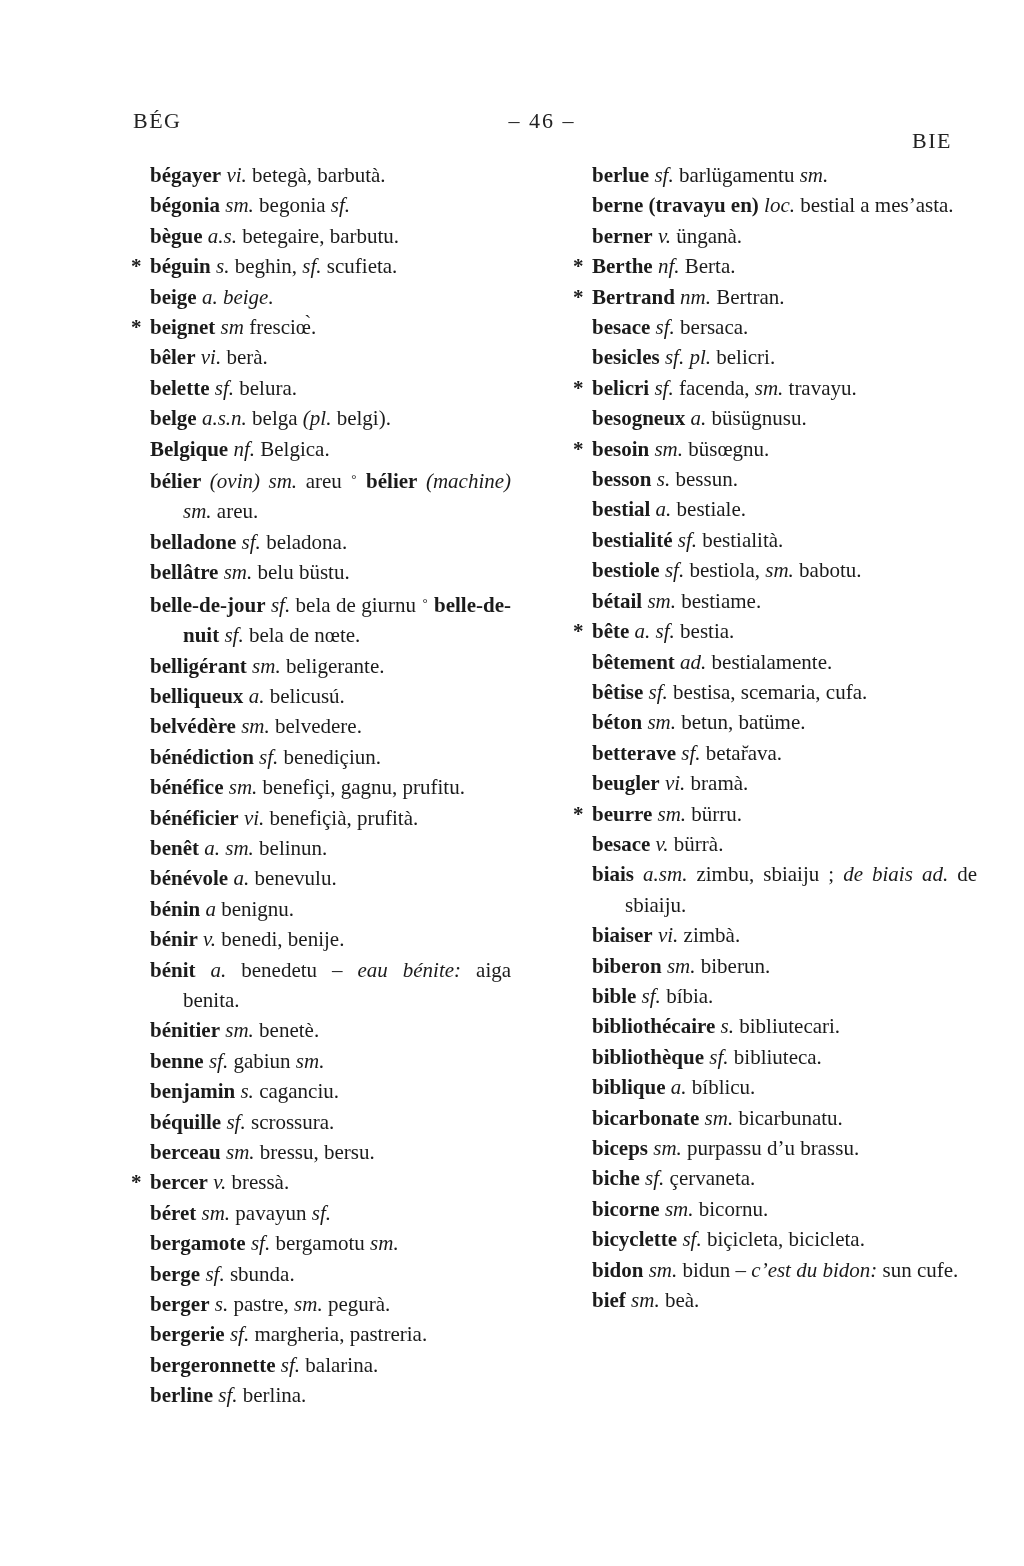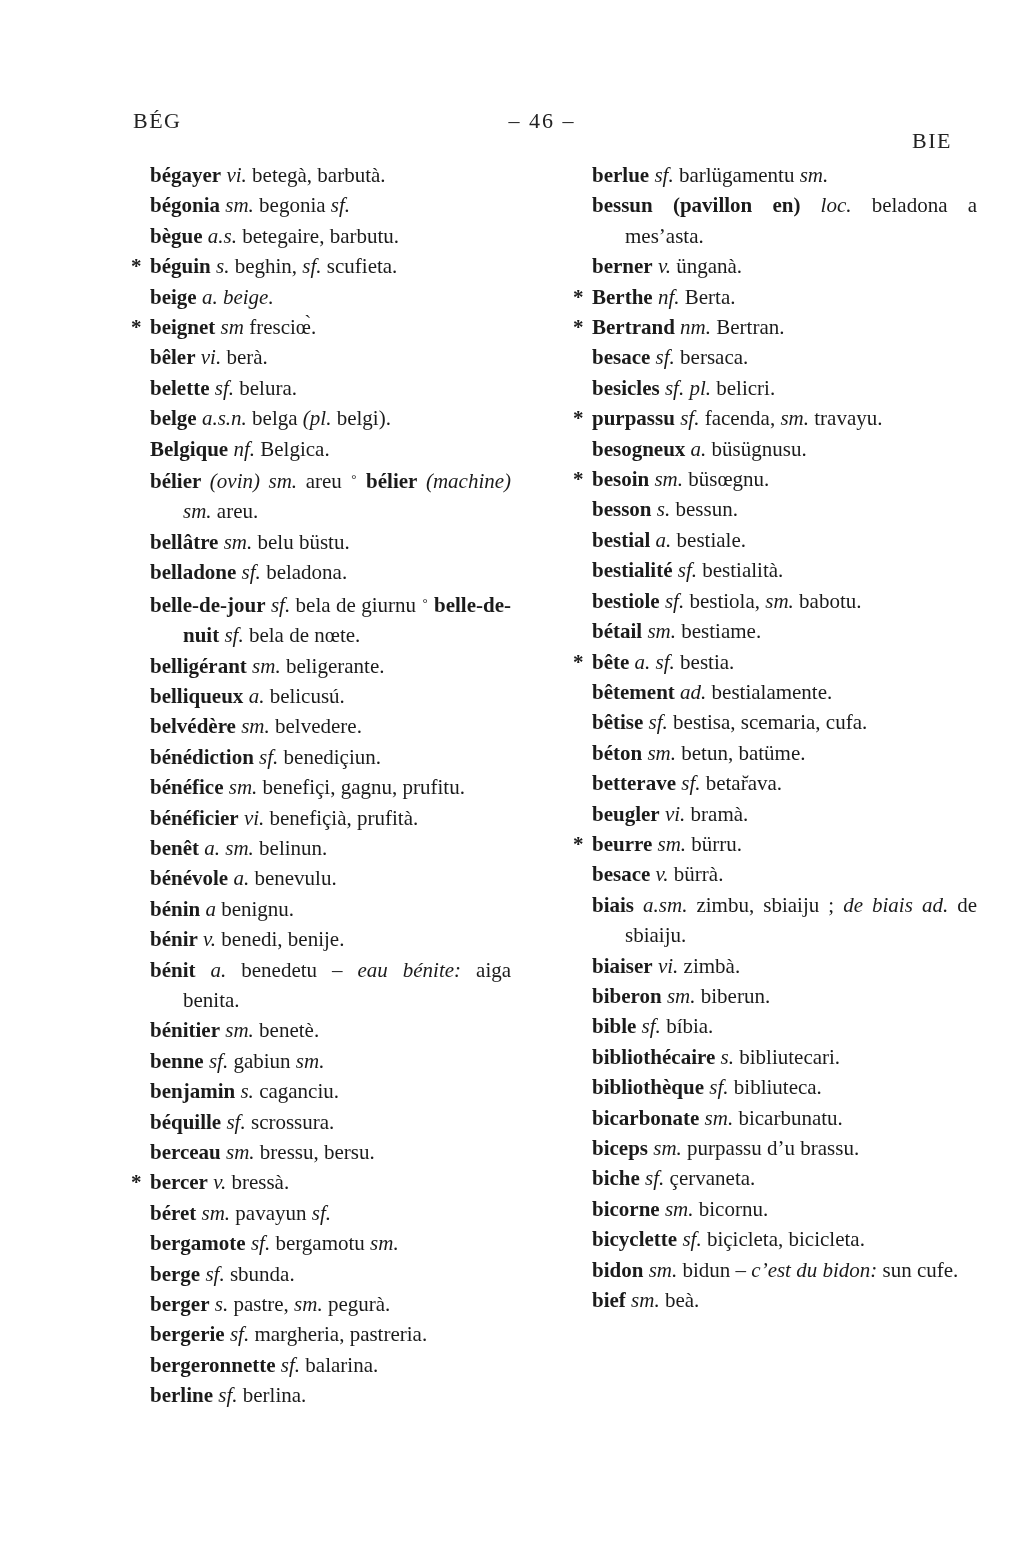--- a/index.html
+++ b/index.html
@@ -60,22 +60,22 @@
       <div class="entry"><span class="hw">bégonia</span> <span class="it">sm.</span> <span class="ro">begonia</span> <span class="it">sf.</span></div>
       <div class="entry"><span class="hw">bègue</span> <span class="it">a.s.</span> <span class="ro">betegaire, barbutu.</span></div>
       <div class="entry"><span class="star">*</span><span class="hw">béguin</span> <span class="it">s.</span> <span class="ro">beghin,</span> <span class="it">sf.</span> <span class="ro">scufieta.</span></div>
       <div class="entry"><span class="hw">beige</span> <span class="it">a.</span> <span class="it">beige.</span></div>
       <div class="entry"><span class="star">*</span><span class="hw">beignet</span> <span class="it">sm</span> <span class="ro">fresciœ̀.</span></div>
       <div class="entry"><span class="hw">bêler</span> <span class="it">vi.</span> <span class="ro">berà.</span></div>
       <div class="entry"><span class="hw">belette</span> <span class="it">sf.</span> <span class="ro">belura.</span></div>
       <div class="entry"><span class="hw">belge</span> <span class="it">a.s.n.</span> <span class="ro">belga</span> <span class="it">(pl.</span> <span class="ro">belgi).</span></div>
       <div class="entry"><span class="hw">Belgique</span> <span class="it">nf.</span> <span class="ro">Belgica.</span></div>
       <div class="entry"><span class="hw">bélier</span> <span class="it">(ovin)</span> <span class="it">sm.</span> <span class="ro">areu</span> <span class="sep">°</span> <span class="hw">bélier</span> <span class="it">(machine)</span> <span class="it">sm.</span> <span class="ro">areu.</span></div>
+      <div class="entry"><span class="hw">belladone</span> <span class="it">sf.</span> <span class="ro">beladona.</span></div>
       <div class="entry"><span class="hw">bellâtre</span> <span class="it">sm.</span> <span class="ro">belu büstu.</span></div>
-      <div class="entry"><span class="hw">belladone</span> <span class="it">sf.</span> <span class="ro">beladona.</span></div>
       <div class="entry"><span class="hw">belle-de-jour</span> <span class="it">sf.</span> <span class="ro">bela de giurnu</span> <span class="sep">°</span> <span class="hw">belle-de-nuit</span> <span class="it">sf.</span> <span class="ro">bela de nœte.</span></div>
       <div class="entry"><span class="hw">belligérant</span> <span class="it">sm.</span> <span class="ro">beligerante.</span></div>
       <div class="entry"><span class="hw">belliqueux</span> <span class="it">a.</span> <span class="ro">belicusú.</span></div>
       <div class="entry"><span class="hw">belvédère</span> <span class="it">sm.</span> <span class="ro">belvedere.</span></div>
       <div class="entry"><span class="hw">bénédiction</span> <span class="it">sf.</span> <span class="ro">benediçiun.</span></div>
       <div class="entry"><span class="hw">bénéfice</span> <span class="it">sm.</span> <span class="ro">benefiçi, gagnu, prufitu.</span></div>
       <div class="entry"><span class="hw">bénéficier</span> <span class="it">vi.</span> <span class="ro">benefiçià, prufità.</span></div>
       <div class="entry"><span class="hw">benêt</span> <span class="it">a. sm.</span> <span class="ro">belinun.</span></div>
       <div class="entry"><span class="hw">bénévole</span> <span class="it">a.</span> <span class="ro">benevulu.</span></div>
       <div class="entry"><span class="hw">bénin</span> <span class="it">a</span> <span class="ro">benignu.</span></div>
@@ -90,27 +90,27 @@
       <div class="entry"><span class="hw">béret</span> <span class="it">sm.</span> <span class="ro">pavayun</span> <span class="it">sf.</span></div>
       <div class="entry"><span class="hw">bergamote</span> <span class="it">sf.</span> <span class="ro">bergamotu</span> <span class="it">sm.</span></div>
       <div class="entry"><span class="hw">berge</span> <span class="it">sf.</span> <span class="ro">sbunda.</span></div>
       <div class="entry"><span class="hw">berger</span> <span class="it">s.</span> <span class="ro">pastre,</span> <span class="it">sm.</span> <span class="ro">pegurà.</span></div>
       <div class="entry"><span class="hw">bergerie</span> <span class="it">sf.</span> <span class="ro">margheria, pastreria.</span></div>
       <div class="entry"><span class="hw">bergeronnette</span> <span class="it">sf.</span> <span class="ro">balarina.</span></div>
       <div class="entry"><span class="hw">berline</span> <span class="it">sf.</span> <span class="ro">berlina.</span></div>
     </div>
   <div class="col col-right">
       <div class="entry"><span class="hw">berlue</span> <span class="it">sf.</span> <span class="ro">barlügamentu</span> <span class="it">sm.</span></div>
-      <div class="entry"><span class="hw">bessun (pavillon en)</span> <span class="it">loc.</span> <span class="ro">beladona a mes’asta.</span></div>
+      <div class="entry"><span class="hw">berne (travayu en)</span> <span class="it">loc.</span> <span class="ro">bestial a mes’asta.</span></div>
       <div class="entry"><span class="hw">berner</span> <span class="it">v.</span> <span class="ro">ünganà.</span></div>
       <div class="entry"><span class="star">*</span><span class="hw">Berthe</span> <span class="it">nf.</span> <span class="ro">Berta.</span></div>
       <div class="entry"><span class="star">*</span><span class="hw">Bertrand</span> <span class="it">nm.</span> <span class="ro">Bertran.</span></div>
       <div class="entry"><span class="hw">besace</span> <span class="it">sf.</span> <span class="ro">bersaca.</span></div>
       <div class="entry"><span class="hw">besicles</span> <span class="it">sf. pl.</span> <span class="ro">belicri.</span></div>
-      <div class="entry"><span class="star">*</span><span class="hw">purpassu</span> <span class="it">sf.</span> <span class="ro">facenda,</span> <span class="it">sm.</span> <span class="ro">travayu.</span></div>
+      <div class="entry"><span class="star">*</span><span class="hw">belicri</span> <span class="it">sf.</span> <span class="ro">facenda,</span> <span class="it">sm.</span> <span class="ro">travayu.</span></div>
       <div class="entry"><span class="hw">besogneux</span> <span class="it">a.</span> <span class="ro">büsügnusu.</span></div>
       <div class="entry"><span class="star">*</span><span class="hw">besoin</span> <span class="it">sm.</span> <span class="ro">büsœgnu.</span></div>
       <div class="entry"><span class="hw">besson</span> <span class="it">s.</span> <span class="ro">bessun.</span></div>
       <div class="entry"><span class="hw">bestial</span> <span class="it">a.</span> <span class="ro">bestiale.</span></div>
       <div class="entry"><span class="hw">bestialité</span> <span class="it">sf.</span> <span class="ro">bestialità.</span></div>
       <div class="entry"><span class="hw">bestiole</span> <span class="it">sf.</span> <span class="ro">bestiola,</span> <span class="it">sm.</span> <span class="ro">babotu.</span></div>
       <div class="entry"><span class="hw">bétail</span> <span class="it">sm.</span> <span class="ro">bestiame.</span></div>
       <div class="entry"><span class="star">*</span><span class="hw">bête</span> <span class="it">a. sf.</span> <span class="ro">bestia.</span></div>
       <div class="entry"><span class="hw">bêtement</span> <span class="it">ad.</span> <span class="ro">bestialamente.</span></div>
       <div class="entry"><span class="hw">bêtise</span> <span class="it">sf.</span> <span class="ro">bestisa, scemaria, cufa.</span></div>
@@ -118,20 +118,21 @@
       <div class="entry"><span class="hw">betterave</span> <span class="it">sf.</span> <span class="ro">betar̆ava.</span></div>
       <div class="entry"><span class="hw">beugler</span> <span class="it">vi.</span> <span class="ro">bramà.</span></div>
       <div class="entry"><span class="star">*</span><span class="hw">beurre</span> <span class="it">sm.</span> <span class="ro">bürru.</span></div>
       <div class="entry"><span class="hw">besace</span> <span class="it">v.</span> <span class="ro">bürrà.</span></div>
       <div class="entry"><span class="hw">biais</span> <span class="it">a.sm.</span> <span class="ro">zimbu, sbiaiju ;</span> <span class="it">de biais ad.</span> <span class="ro">de sbiaiju.</span></div>
       <div class="entry"><span class="hw">biaiser</span> <span class="it">vi.</span> <span class="ro">zimbà.</span></div>
       <div class="entry"><span class="hw">biberon</span> <span class="it">sm.</span> <span class="ro">biberun.</span></div>
       <div class="entry"><span class="hw">bible</span> <span class="it">sf.</span> <span class="ro">bíbia.</span></div>
       <div class="entry"><span class="hw">bibliothécaire</span> <span class="it">s.</span> <span class="ro">bibliutecari.</span></div>
       <div class="entry"><span class="hw">bibliothèque</span> <span class="it">sf.</span> <span class="ro">bibliuteca.</span></div>
+      <div class="entry"><span class="hw">biblique</span> <span class="it">a.</span> <span class="ro">bíblicu.</span></div>
       <div class="entry"><span class="hw">bicarbonate</span> <span class="it">sm.</span> <span class="ro">bicarbunatu.</span></div>
       <div class="entry"><span class="hw">biceps</span> <span class="it">sm.</span> <span class="ro">purpassu d’u brassu.</span></div>
       <div class="entry"><span class="hw">biche</span> <span class="it">sf.</span> <span class="ro">çervaneta.</span></div>
       <div class="entry"><span class="hw">bicorne</span> <span class="it">sm.</span> <span class="ro">bicornu.</span></div>
       <div class="entry"><span class="hw">bicyclette</span> <span class="it">sf.</span> <span class="ro">biçicleta, bicicleta.</span></div>
       <div class="entry"><span class="hw">bidon</span> <span class="it">sm.</span> <span class="ro">bidun –</span> <span class="it">c’est du bidon:</span> <span class="ro">sun cufe.</span></div>
       <div class="entry"><span class="hw">bief</span> <span class="it">sm.</span> <span class="ro">beà.</span></div>
     </div>
 </div>
 

